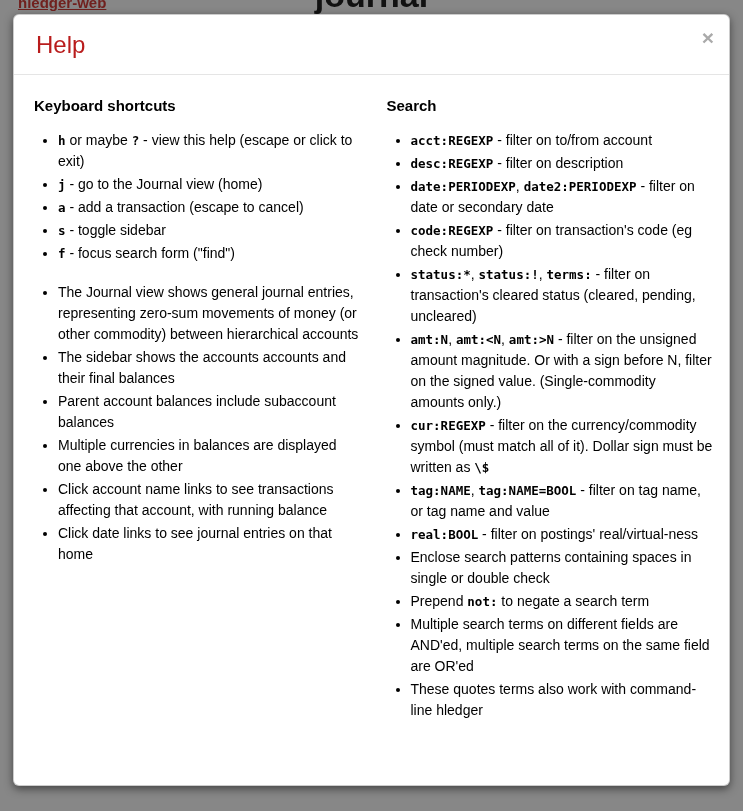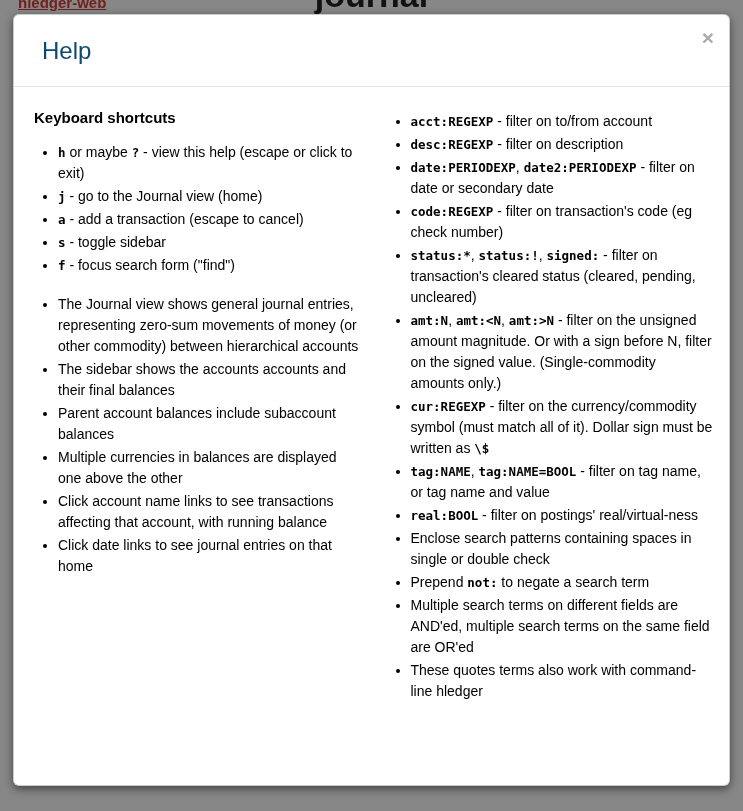--- a/index.html
+++ b/index.html
@@ -42,24 +42,24 @@
     border-radius:6px;
     box-shadow:0 3px 9px rgba(0,0,0,0.5);
     box-sizing:border-box;
   }
   .modal-header{
     position:relative;
     padding:14px 20px 12px 20px;
     border-bottom:1px solid #e5e5e5;
   }
   .modal-title{
-    margin:8px;
+    margin:2px;
     font-size:24px;
     font-weight:normal;
-    color:#0c4a6e;
+    color:#b91c1c;
     line-height:1.2;
   }
   .close{
     position:absolute;
     top:12px;right:15px;
     font-size:21px;
     font-weight:bold;
     color:#aaaaaa;
     line-height:1;
     cursor:pointer;
@@ -126,26 +126,27 @@
         <ul>
           <li>The Journal view shows general journal entries, representing zero-sum movements of money (or other commodity) between hierarchical accounts</li>
           <li>The sidebar shows the accounts accounts and their final balances</li>
           <li>Parent account balances include subaccount balances</li>
           <li>Multiple currencies in balances are displayed one above the other</li>
           <li>Click account name links to see transactions affecting that account, with running balance</li>
           <li>Click date links to see journal entries on that home</li>
         </ul>
       </div>
     <div class="col col-right">
+        <h3>Search</h3>
         <ul>
           <li><code>acct:REGEXP</code> - filter on to/from account</li>
           <li><code>desc:REGEXP</code> - filter on description</li>
           <li><code>date:PERIODEXP</code>, <code>date2:PERIODEXP</code> - filter on date or secondary date</li>
           <li><code>code:REGEXP</code> - filter on transaction's code (eg check number)</li>
-          <li><code>status:*</code>, <code>status:!</code>, <code>signed:</code> - filter on transaction's cleared status (cleared, pending, uncleared)</li>
+          <li><code>status:*</code>, <code>status:!</code>, <code>terms:</code> - filter on transaction's cleared status (cleared, pending, uncleared)</li>
           <li><code>amt:N</code>, <code>amt:&lt;N</code>, <code>amt:&gt;N</code> - filter on the unsigned amount magnitude. Or with a sign before N, filter on the signed value. (Single-commodity amounts only.)</li>
           <li><code>cur:REGEXP</code> - filter on the currency/commodity symbol (must match all of it). Dollar sign must be written as <code>\$</code></li>
           <li><code>tag:NAME</code>, <code>tag:NAME=BOOL</code> - filter on tag name, or tag name and value</li>
           <li><code>real:BOOL</code> - filter on postings' real/virtual-ness</li>
           <li>Enclose search patterns containing spaces in single or double check</li>
           <li>Prepend <code>not:</code> to negate a search term</li>
           <li>Multiple search terms on different fields are AND'ed, multiple search terms on the same field are OR'ed</li>
           <li>These quotes terms also work with command-line hledger</li>
         </ul>
       </div>

